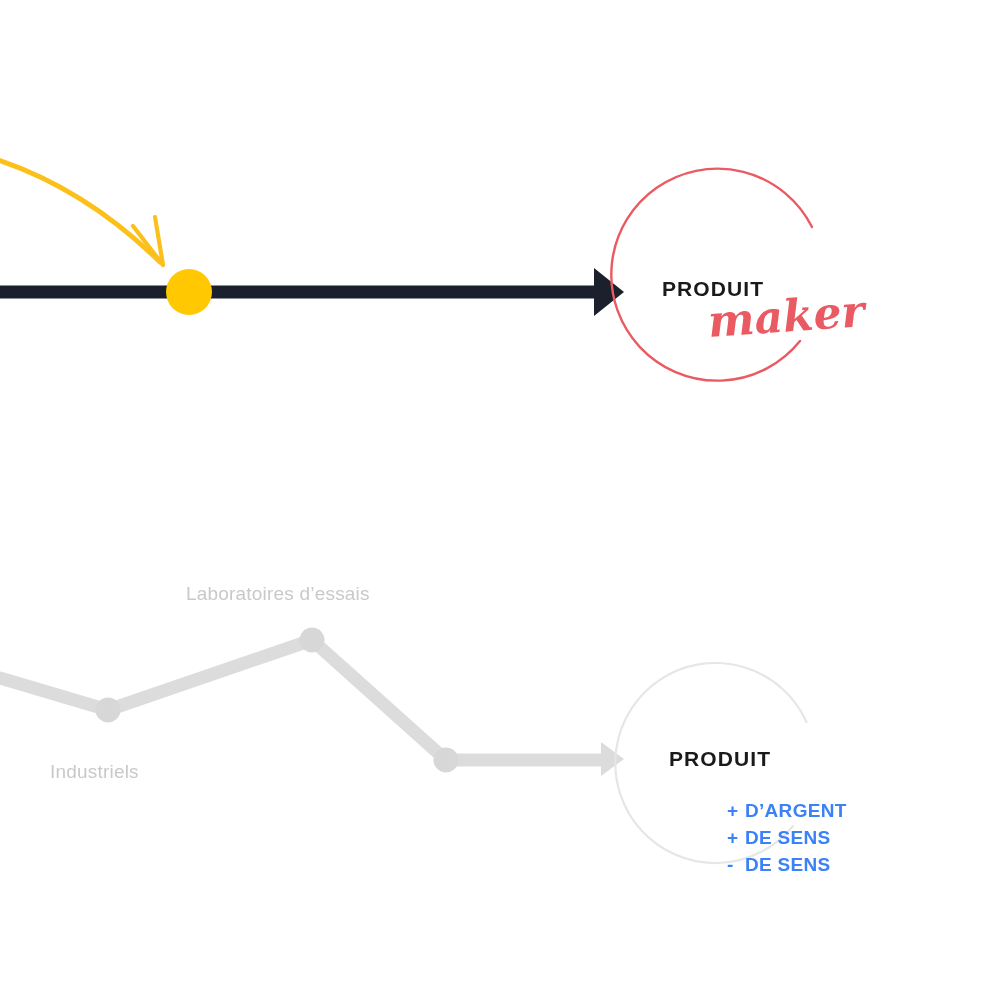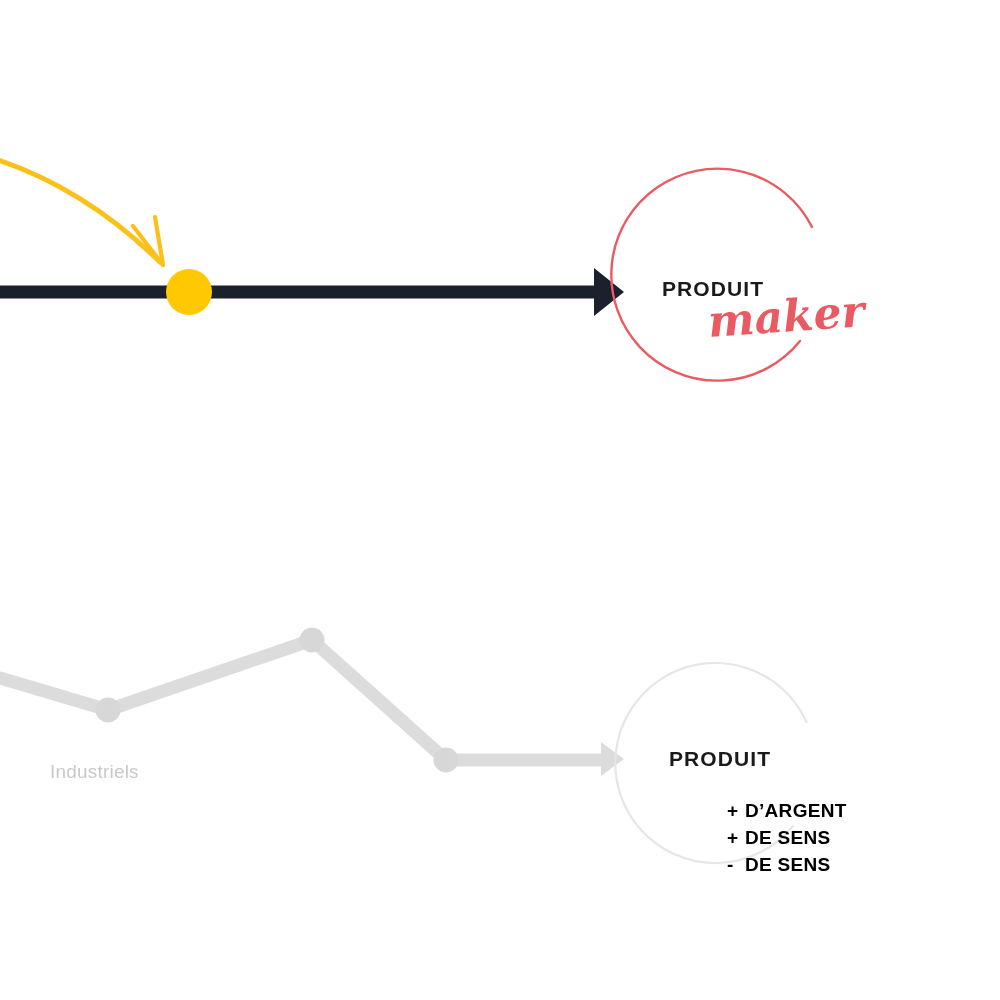--- a/index.html
+++ b/index.html
@@ -76,21 +76,21 @@
     color: #1a1a1a;
     white-space: nowrap;
   }
   #cost-list {
     position: absolute;
     left: 727px;
     top: 797px;
     font-family: "Liberation Sans", sans-serif;
     font-size: 19px;
     font-weight: bold;
-    color: #000000;
+    color: #3b82f6;
     letter-spacing: 0.3px;
     line-height: 27px;
     white-space: nowrap;
   }
   #cost-list .cost-row { display: block; }
   #cost-list .sign {
     display: inline-block;
     width: 18px;
   }
 </style>
@@ -125,20 +125,21 @@
 
       <path d="M 812 227
                A 106 106 0 1 0 800 341" fill="none" stroke="#ea5a62" stroke-width="2.4" stroke-linecap="round"></path>
     </g>
   </svg>
 
   <div class="logo-produit">PRODUIT</div>
   <div class="logo-maker">maker</div>
 
   <div class="grey-label" id="label-industriels">Industriels</div>
+  <div class="grey-label" id="label-laboratoires">Laboratoires d’essais</div>
 
   <div class="grey-produit">PRODUIT</div>
 
   <div id="cost-list">
     <span class="cost-row">
       <span class="sign">+</span><span>D’ARGENT</span>
     </span>
     <span class="cost-row">
       <span class="sign">+</span><span>DE SENS</span>
     </span>

